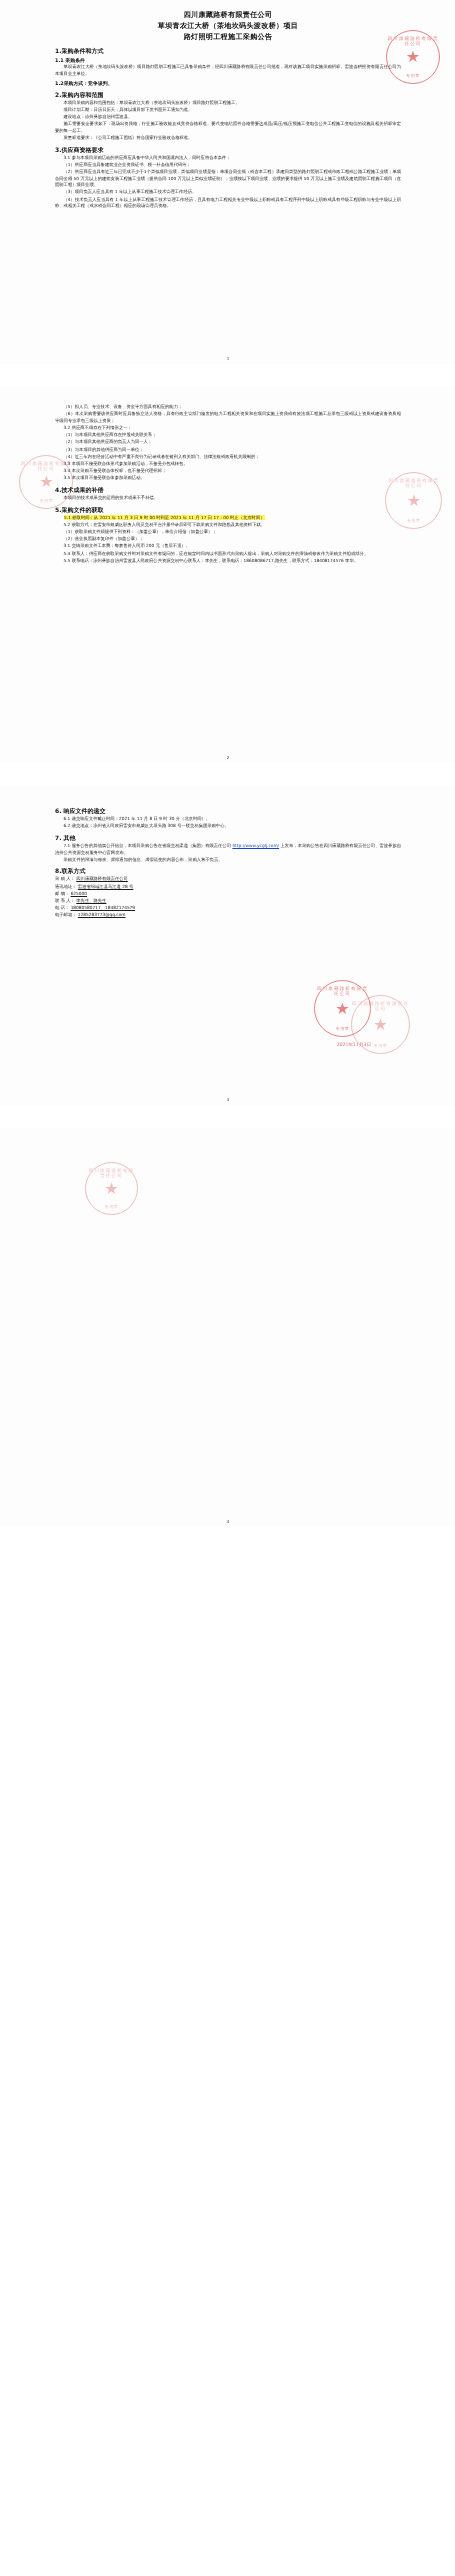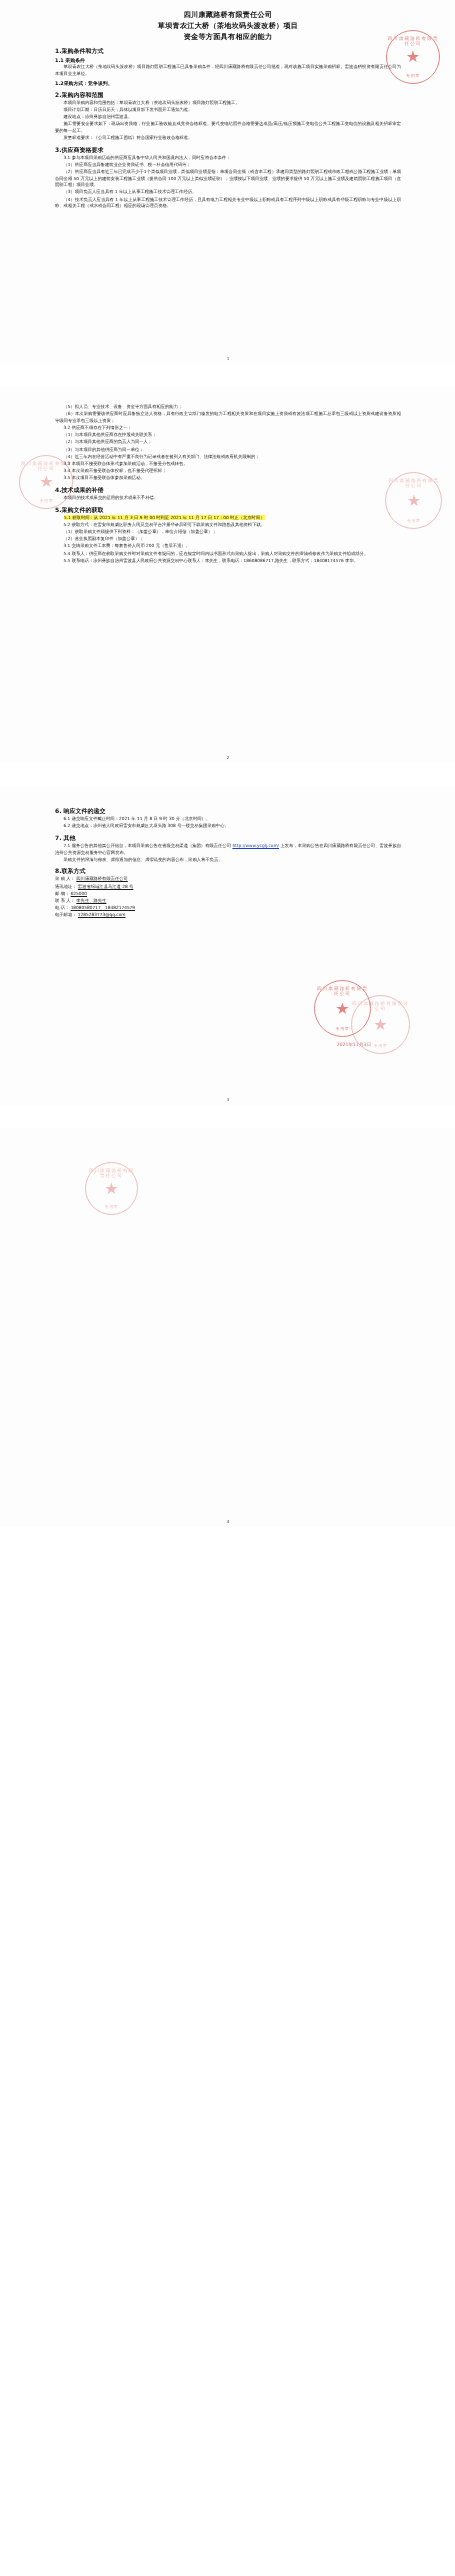--- a/index.html
+++ b/index.html
@@ -121,21 +121,21 @@
 
   <div class="seal seal-1">
     <div class="arc-top">四川康藏路桥有限责任公司</div>
     <div class="star">★</div>
     <div class="arc-bottom">专用章</div>
   </div>
 
   <div class="doc-title">
     <span>四川康藏路桥有限责任公司</span>
     <span class="l2">草坝青农江大桥（茶地坎码头渡改桥）项目</span>
-    <span class="l3">资金等方面具有相应的能力</span>
+    <span class="l3">路灯照明工程施工采购公告</span>
   </div>
 
   <h2 class="sec">1.采购条件和方式</h2>
   <h3 class="sub">1.1 采购条件</h3>
   <p class="t ind">草坝青农江大桥（茶地坎码头渡改桥）项目路灯照明工程施工已具备采购条件，经四川康藏路桥有限责任公司批准，现对该施工项目实施采购招标。雷波会稽投资有限责任公司为本项目业主单位。</p>
   <h3 class="sub">1.2采购方式：竞争谈判。</h3>
 
   <h2 class="sec">2.采购内容和范围</h2>
   <p class="t ind">本项目采购内容和范围包括：草坝青农江大桥（茶地坎码头渡改桥）项目路灯照明工程施工。</p>
   <p class="t ind">项目计划工期：日历日历天；具体以项目部下发书面开工通知为准。</p>

